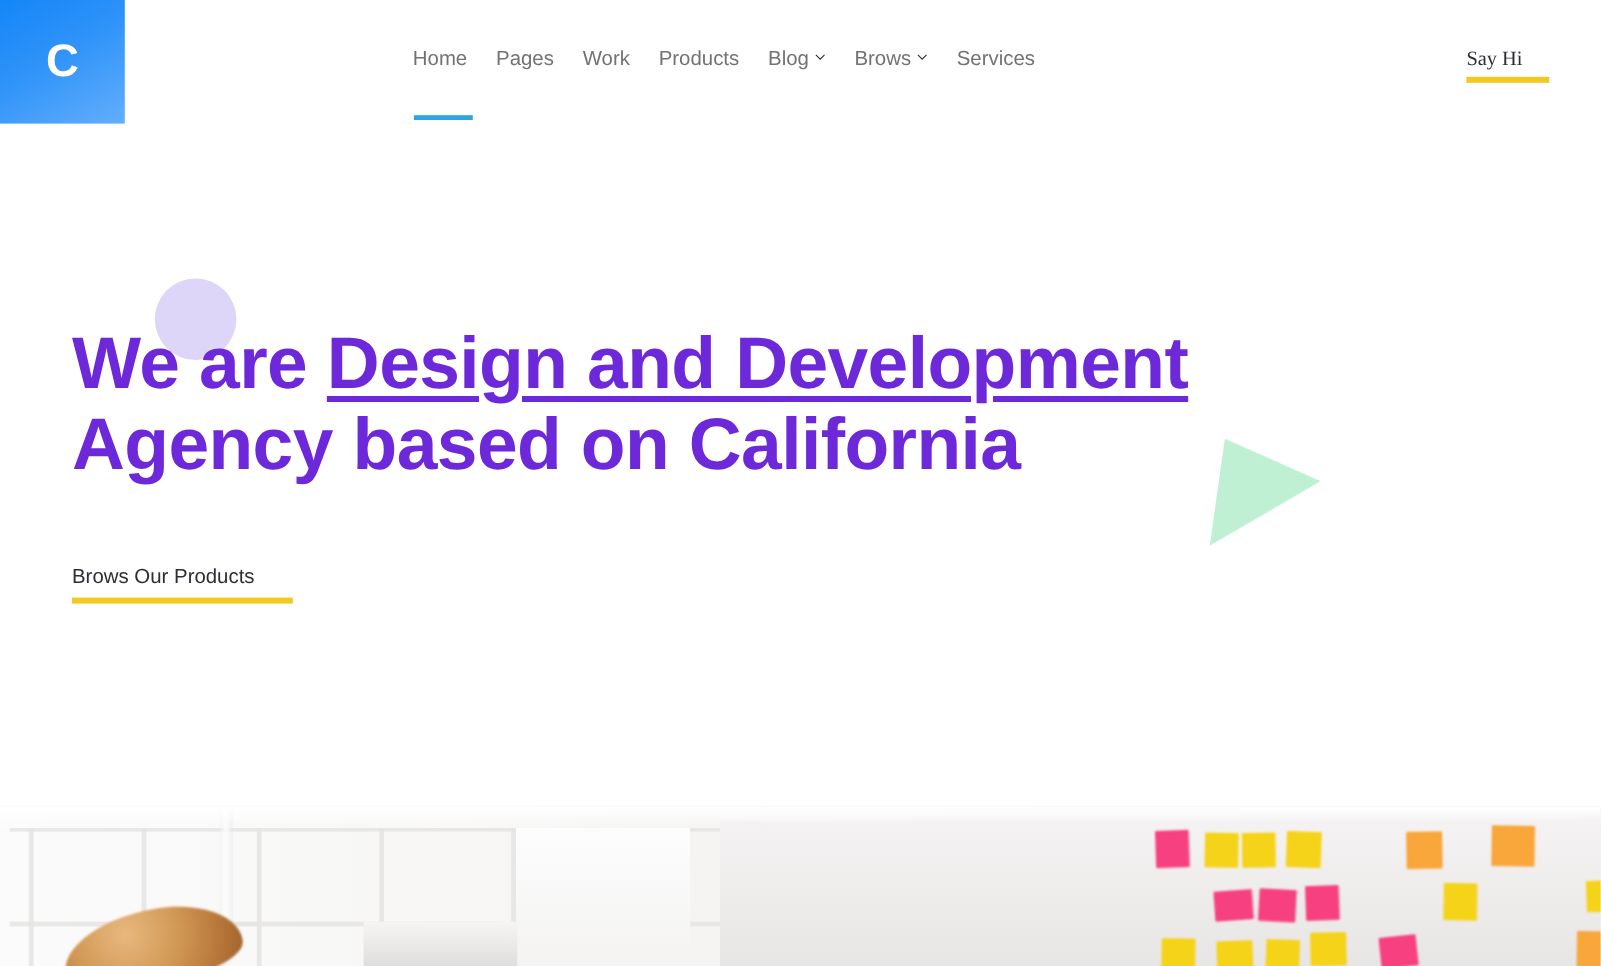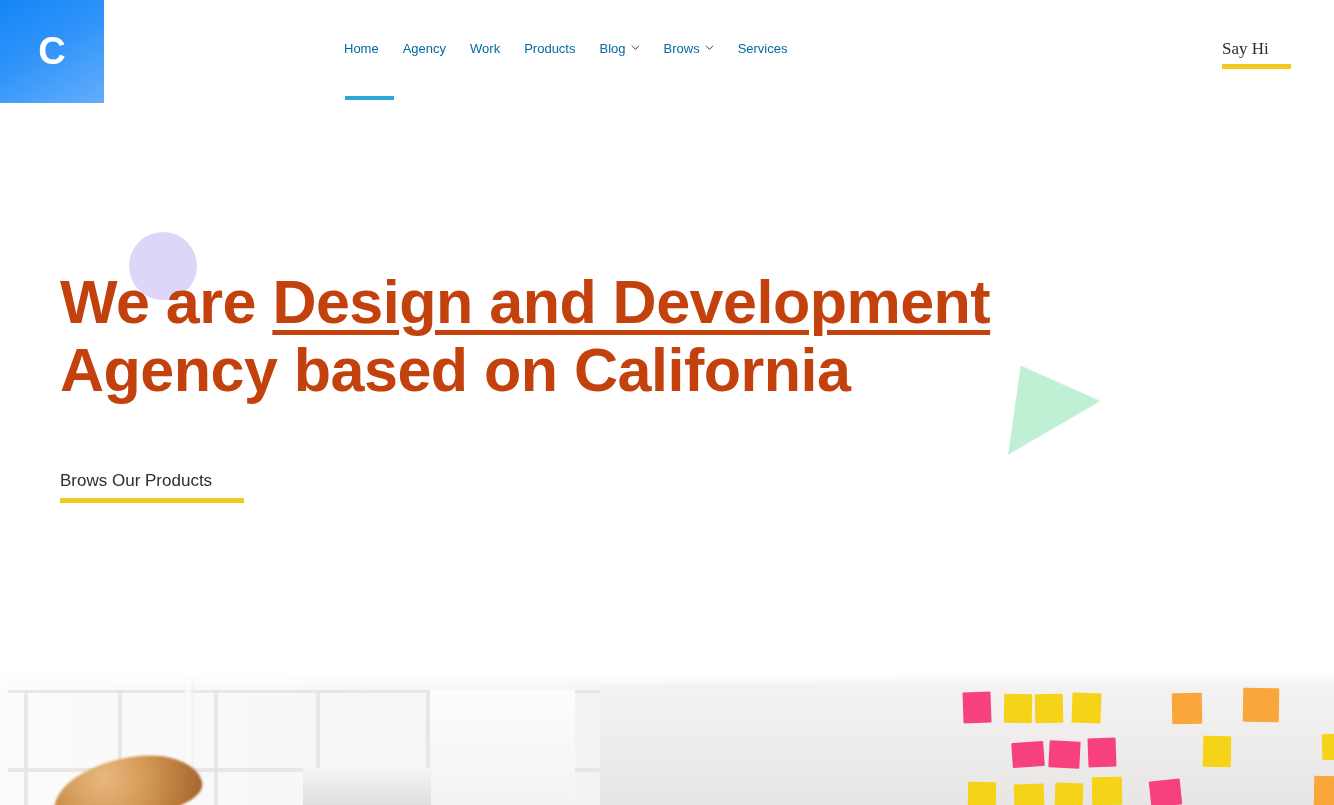--- a/index.html
+++ b/index.html
@@ -55,22 +55,22 @@
     left: 344px;
     display: flex;
     align-items: flex-start;
     gap: 24px;
   }
   .nav-item {
     position: relative;
     display: flex;
     align-items: center;
     gap: 5px;
-    font-size: 13px;
-    color: #0369a1;
+    font-size: 17px;
+    color: #737373;
     line-height: 25px;
     white-space: nowrap;
     cursor: pointer;
   }
   .nav-item .chev {
     display: inline-block;
     width: 9px;
     height: 9px;
     position: relative;
     top: -1px;
@@ -136,21 +136,21 @@
   }
 
   .hero-title {
     position: absolute;
     left: 60px;
     top: 164px;
     width: 1000px;
     font-size: 61px;
     line-height: 68px;
     font-weight: bold;
-    color: #c2410c;
+    color: #6d28d9;
     letter-spacing: -0.5px;
   }
   .hero-title u {
     text-decoration: underline;
     text-decoration-thickness: 5px;
     text-underline-offset: 7px;
   }
 
   .cta {
     position: absolute;
@@ -261,21 +261,21 @@
     </div>
 
     <nav class="nav">
 
       <div class="nav-item">
         <span>Home</span>
         <span class="active-bar"></span>
       </div>
 
       <div class="nav-item">
-        <span>Agency</span>
+        <span>Pages</span>
       </div>
 
       <div class="nav-item">
         <span>Work</span>
       </div>
 
       <div class="nav-item">
         <span>Products</span>
       </div>
 

